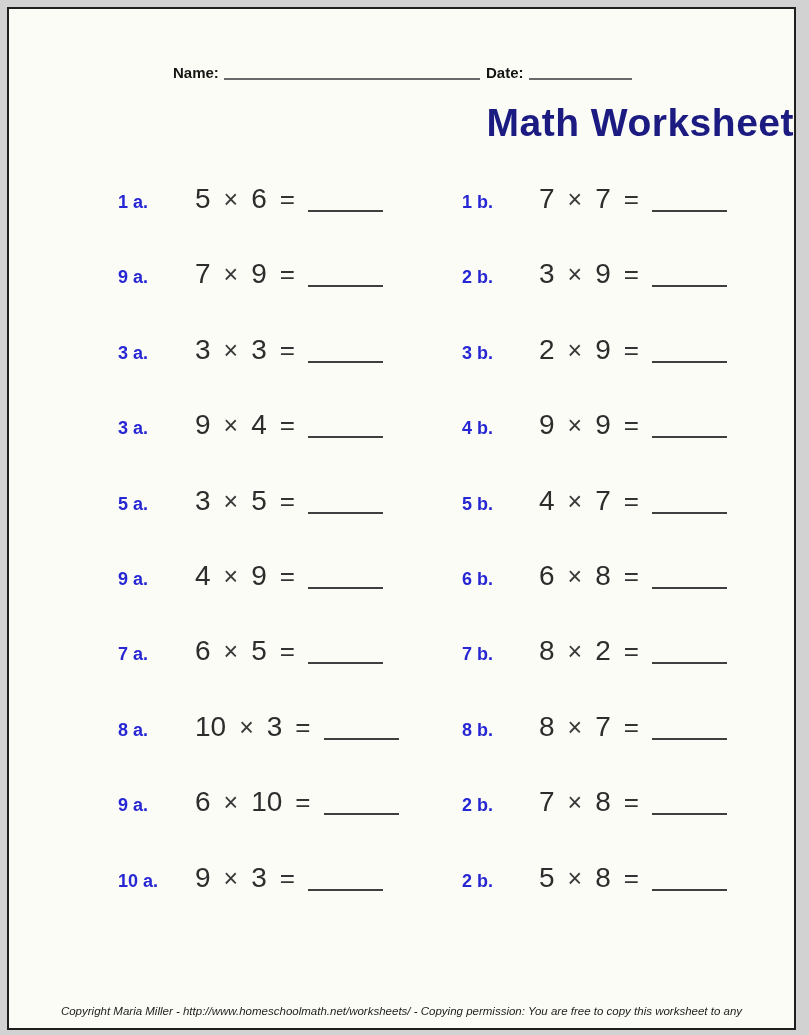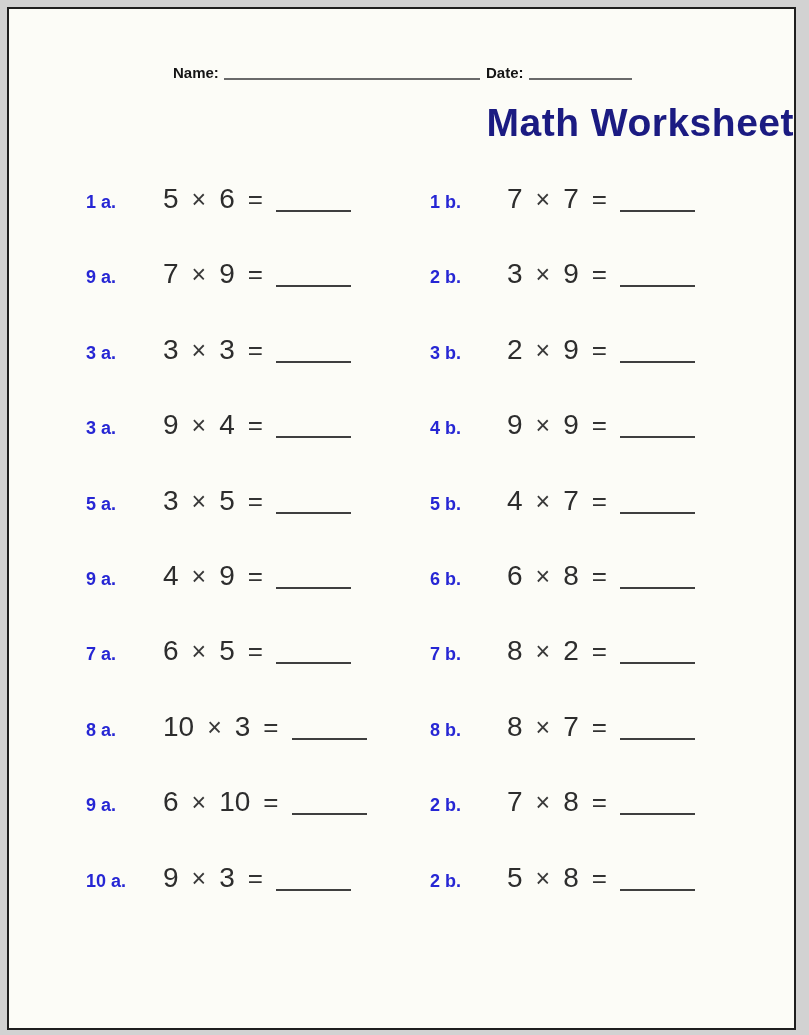--- a/index.html
+++ b/index.html
@@ -65,20 +65,21 @@
   .problem {
     display: flex;
     align-items: baseline;
     line-height: 34px;
   }
   .plabel {
     flex: 0 0 77px;
     font-size: 18px;
     font-weight: bold;
     color: #2626d4;
+    margin-left: 32px;
   }
   .equation {
     display: inline-flex;
     align-items: baseline;
     gap: 13px;
     font-size: 28px;
     color: #2d2d2d;
   }
   .op {
     font-size: 25px;
@@ -342,15 +343,16 @@
         <span class="operand left-operand">5</span>
         <span class="op">×</span>
         <span class="operand right-operand">8</span>
         <span class="eq">=</span>
         <span class="blank"></span>
       </span>
     </div>
   </div>
 
   <div class="footer">
+    <div>Copyright Maria Miller - http://www.homeschoolmath.net/worksheets/ - Copying permission: You are free to copy this worksheet to any</div>
   </div>
 
 </div>
 
 </body></html>

